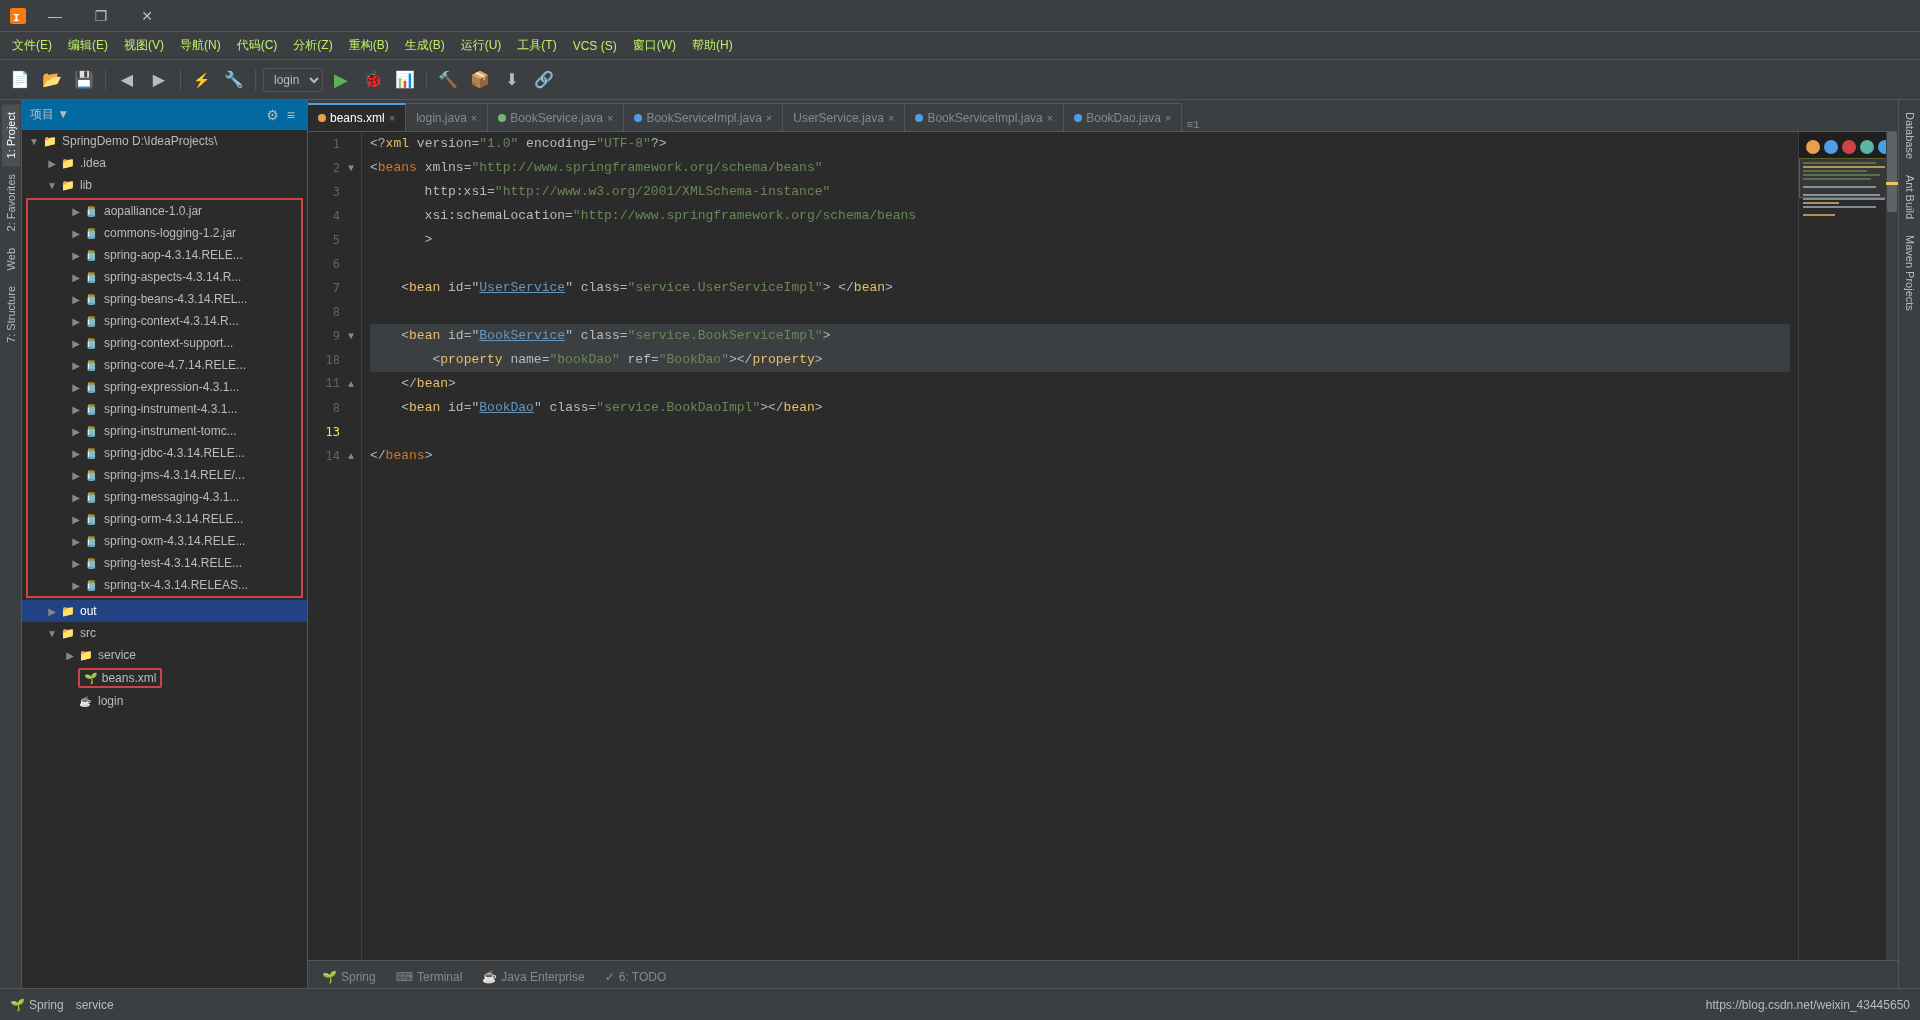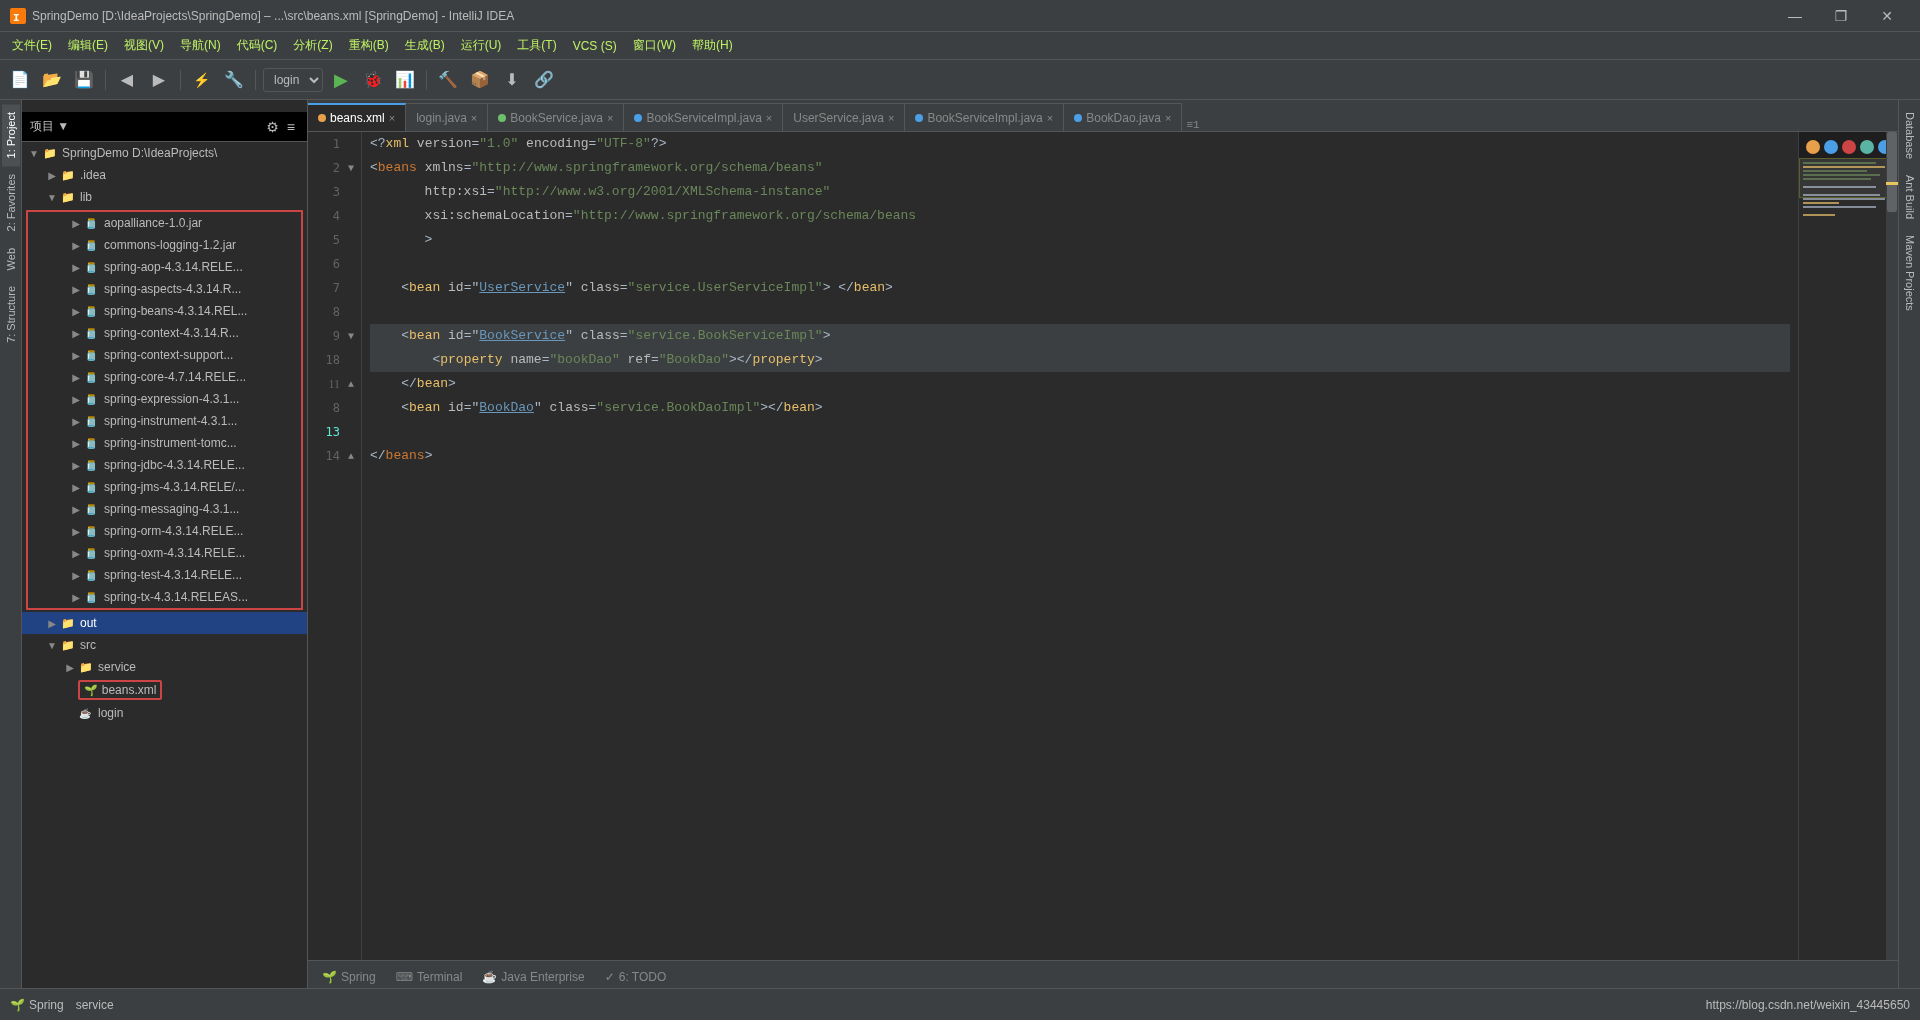--- a/index.html
+++ b/index.html
@@ -73,26 +73,25 @@
     
     #project-panel {
       width: 286px;
       background: #2b2b2b;
       border-right: 1px solid #555;
       display: flex;
       flex-direction: column;
     }
     #project-header {
       height: 30px;
-      background: #000000;
+      background: #0369a1;
       display: flex;
       align-items: center;
       padding: 0 8px;
       border-bottom: 1px solid #555;
-      margin-top: 12px;
     }
     #project-header .ph-btn { background: transparent; border: none; color: #bbbbbb; font-size: 14px; cursor: pointer; padding: 2px 4px; }
     .tree-area { flex: 1; overflow-y: auto; overflow-x: hidden; }
     .tree-area::-webkit-scrollbar { width: 8px; }
     .tree-area::-webkit-scrollbar-track { background: #2b2b2b; }
     .tree-area::-webkit-scrollbar-thumb { background: #555; }
 
     .tree-item {
       display: flex;
       align-items: center;
@@ -278,21 +277,20 @@
     }
   </style>
 </head>
 <body>
 
 <div id="titlebar">
   <svg width="16" height="16" viewBox="0 0 16 16" style="margin-right:6px;flex-shrink:0;">
     <rect width="16" height="16" rx="2" fill="#f97a0a"></rect>
     <text x="3" y="13" font-size="11" fill="white" font-weight="bold">I</text>
   </svg>
-  <span style="font-size:12px;color:#bbbbbb;flex:1;font-family:Arial,sans-serif;overflow:hidden;white-space:nowrap;text-overflow:ellipsis;">SpringDemo [D:\IdeaProjects\SpringDemo] – ...\src\beans.xml [SpringDemo] - IntelliJ IDEA</span>
   <div style="display:flex;gap:0;">
     <button class="win-btn">—</button>
     <button class="win-btn">❐</button>
     <button class="win-btn close">✕</button>
   </div>
 </div>
 
 <div id="menubar">
   <span class="menu-item">文件(E)</span>
   <span class="menu-item">编辑(E)</span>
@@ -584,31 +582,31 @@
           <div class="line-num" style="width:36px;text-align:right;padding-right:4px;font-size:12px;color:#606366;font-family:Consolas,monospace;">9</div>
           <div class="fold-arrow" style="width:14px;color:#888;text-align:center;font-size:10px;">▼</div>
         </div>
 
         <div style="display:flex;height:24px;align-items:center;">
           <div class="line-num" style="width:36px;text-align:right;padding-right:4px;font-size:12px;color:#606366;font-family:Consolas,monospace;">18</div>
           <div class="fold-arrow" style="width:14px;"></div>
         </div>
 
         <div style="display:flex;height:24px;align-items:center;">
-          <div class="line-num" style="width:36px;text-align:right;padding-right:4px;font-size:12px;color:#606366;font-family:Liberation Serif, serif;">11</div>
+          <div class="line-num" style="width:36px;text-align:right;padding-right:4px;font-size:12px;color:#606366;font-family:Liberation Mono, monospace;">11</div>
           <div class="fold-arrow" style="width:14px;color:#888;text-align:center;font-size:10px;">▲</div>
         </div>
 
         <div style="display:flex;height:24px;align-items:center;">
           <div class="line-num" style="width:36px;text-align:right;padding-right:4px;font-size:12px;color:#606366;font-family:Consolas,monospace;">8</div>
           <div class="fold-arrow" style="width:14px;"></div>
         </div>
 
         <div style="display:flex;height:24px;align-items:center;">
-          <div class="line-num" style="width:36px;text-align:right;padding-right:4px;font-size:12px;color:#5eead4;font-family:Consolas,monospace;">13</div>
+          <div class="line-num" style="width:36px;text-align:right;padding-right:4px;font-size:12px;color:#fde047;font-family:Consolas,monospace;">13</div>
           <div class="fold-arrow" style="width:14px;"></div>
         </div>
 
         <div style="display:flex;height:24px;align-items:center;">
           <div class="line-num" style="width:36px;text-align:right;padding-right:4px;font-size:12px;color:#606366;font-family:Consolas,monospace;">14</div>
           <div class="fold-arrow" style="width:14px;color:#888;text-align:center;font-size:10px;">▲</div>
         </div>
       </div>
 
       <div id="code-content" style="flex:1;padding:0 8px;overflow:auto;line-height:24px;font-size:13px;background:#2b2b2b;">

